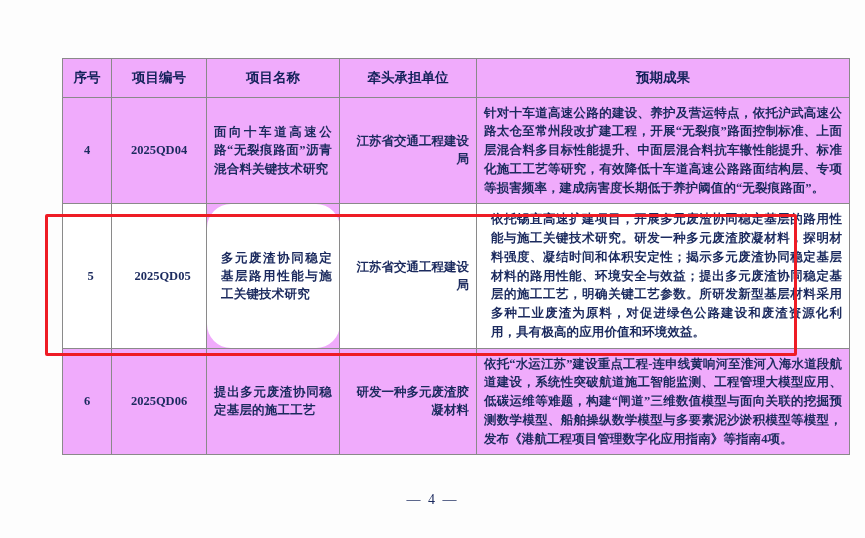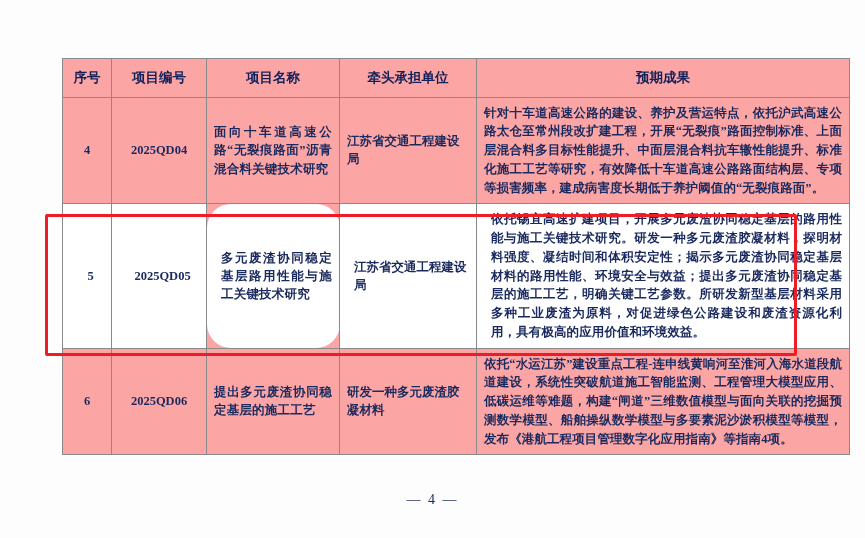--- a/index.html
+++ b/index.html
@@ -19,21 +19,21 @@
     height: 538px;
     background: #fdfdfd;
   }
   .doc-table {
     position: absolute;
     left: 62px;
     top: 58px;
     width: 742px;
     border-collapse: collapse;
     table-layout: fixed;
-    background: #fca5a5;
+    background: #f0abfc;
   }
   .doc-table td, .doc-table th {
     border: 1px solid #8a8a8a;
     vertical-align: middle;
     padding: 6px 7px;
     color: #1b2a5e;
     font-size: 12.5px;
     line-height: 1.45;
     font-weight: bold;
   }
@@ -55,21 +55,21 @@
     font-size: 12.5px;
   }
   td.c-name {
     text-align: justify;
     text-align-last: left;
     font-size: 12.5px;
     letter-spacing: 0.2px;
     border-radius: 24px;
   }
   td.c-unit {
-    text-align: left;
+    text-align: right;
     font-size: 12.5px;
   }
   td.c-out {
     text-align: justify;
     font-size: 12.5px;
     line-height: 1.5;
     letter-spacing: 0.1px;
   }
   .row-highlight td {
     background: #ffffff;

